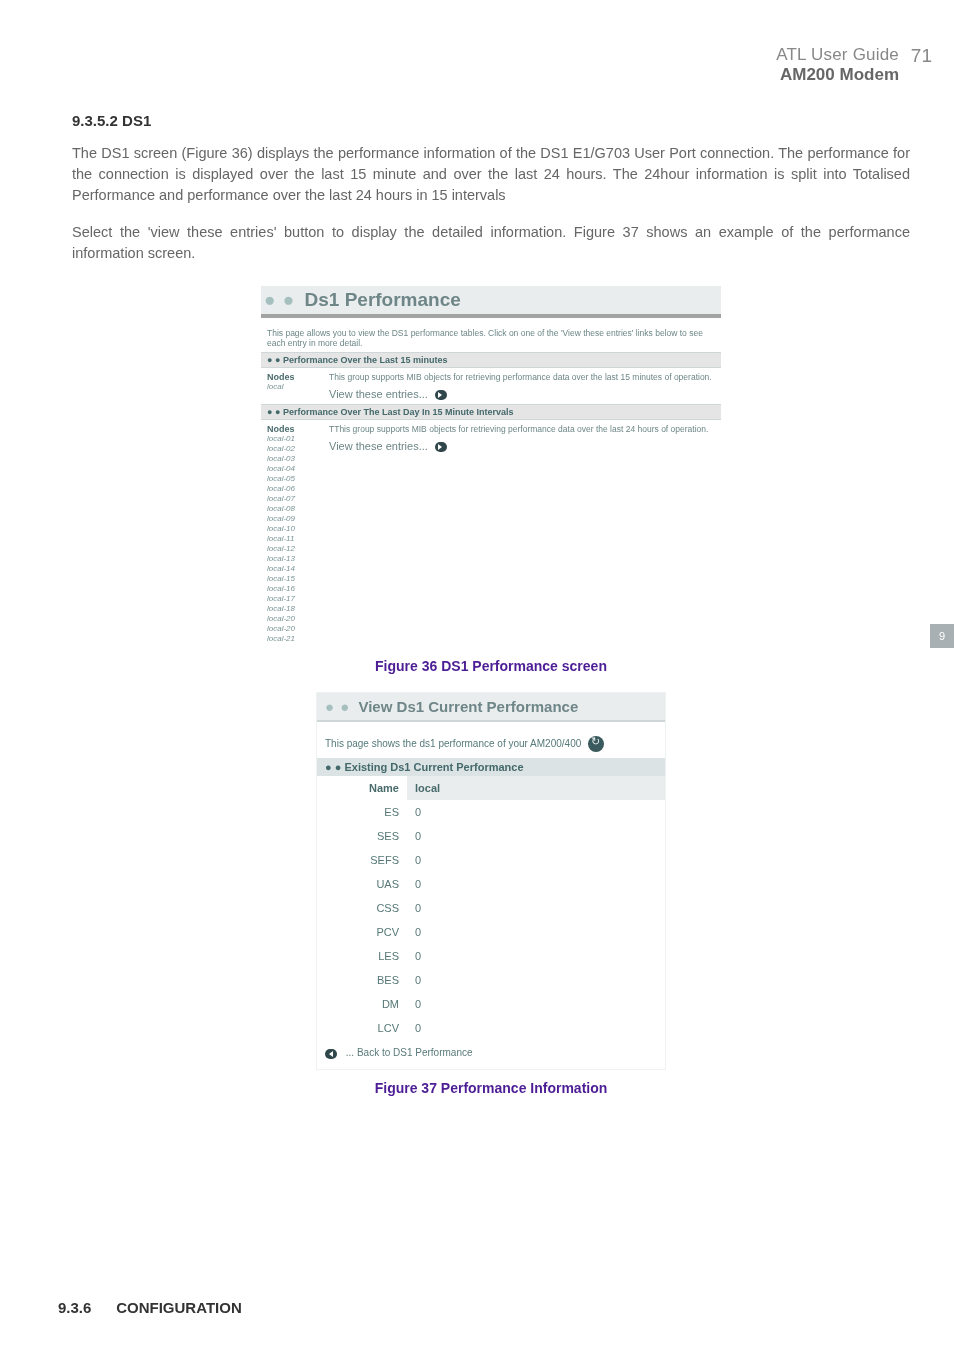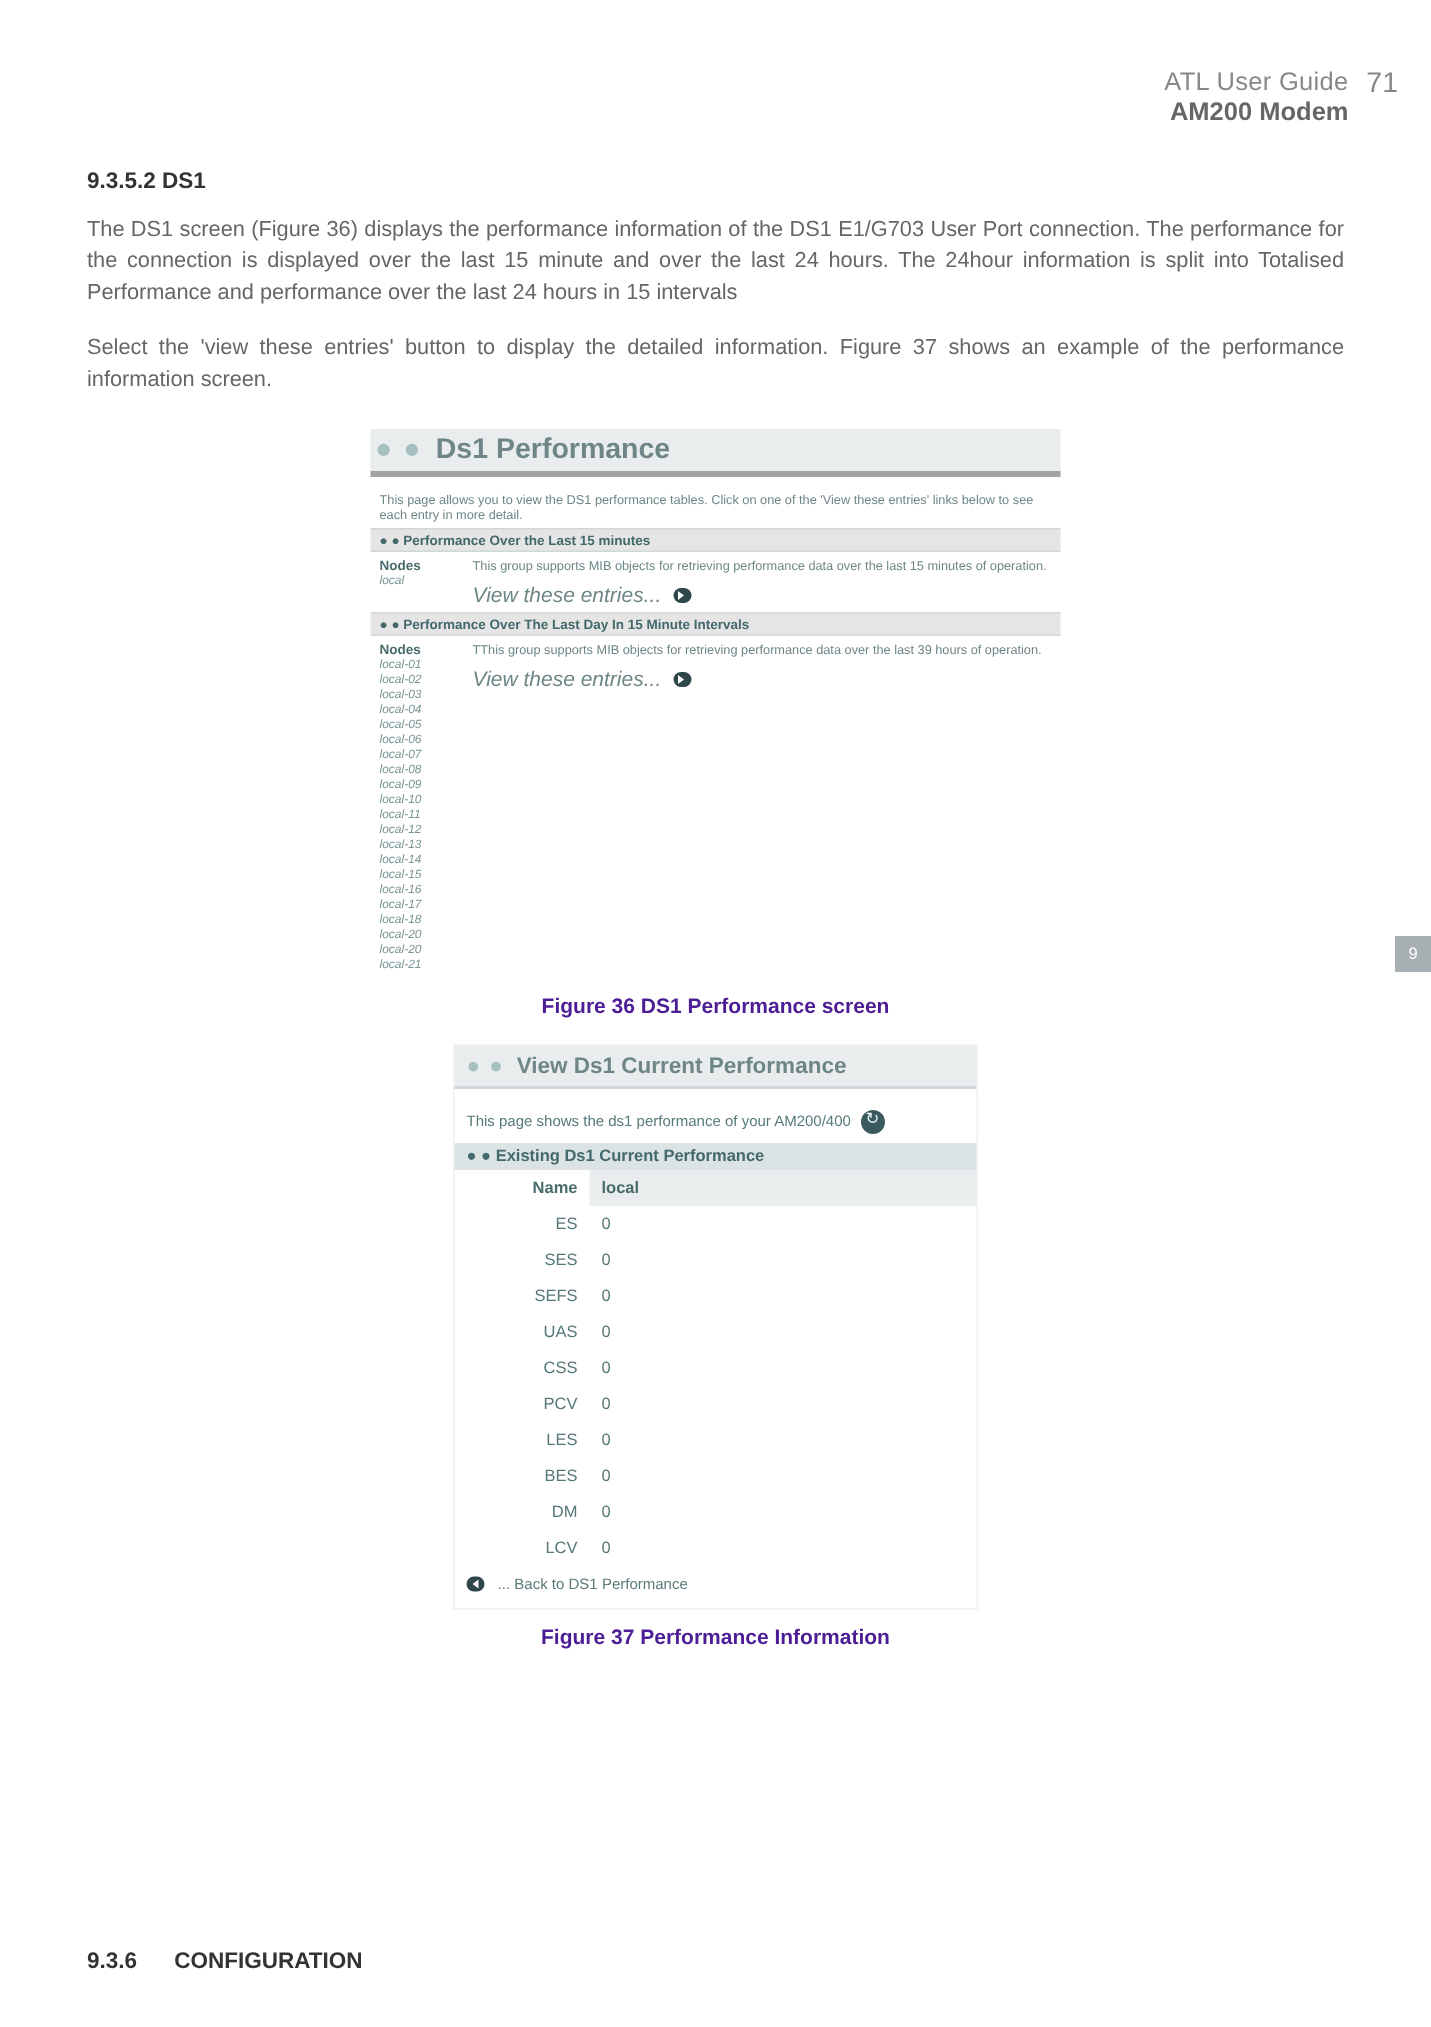--- a/index.html
+++ b/index.html
@@ -24,21 +24,21 @@
     right: -33px;
     top: 0;
     font-size: 19px;
     color: #888;
   }
   .page-header .manual-title { letter-spacing: 0.2px; }
   .page-header .model { font-weight: 700; color: #666; }
   .content {
     position: absolute;
     top: 112px;
-    left: 58px;
+    left: 72px;
     width: 838px;
   }
   .sect1-title { font-weight: 700; font-size: 15px; color: #333; margin-bottom: 14px; }
   .body-text {
     font-size: 14.5px;
     color: #666;
     line-height: 1.45;
     text-align: justify;
     margin-bottom: 16px;
   }
@@ -82,21 +82,21 @@
   .shot1 .sect-body { display: flex; }
   .shot1 .nodes-col {
     width: 62px;
     padding: 4px 6px;
     font-size: 8px;
     color: #6d8686;
   }
   .shot1 .nodes-col .hdr { color:#4a6b6c; font-weight:600; font-size:9px; }
   .shot1 .nodes-col .nl { font-style: italic; font-size: 8px; line-height: 1.25; color:#7a9494; }
   .shot1 .desc-col { flex:1; padding: 4px 6px; font-size: 8.5px; color:#6d8686; }
-  .shot1 .view-link { color:#6d8686; font-size:14px; margin-top:6px; display:inline-block;font-style:italic; }
+  .shot1 .view-link { color:#6d8686; font-size:11px; margin-top:6px; display:inline-block; }
   .shot1 .view-link .arrow, .back-link .arrow {
     display:inline-block; width:12px; height:10px; background:#2f464a;
     border-radius:5px/5px; position:relative; vertical-align:middle; margin-left:4px;
   }
   .shot1 .view-link .arrow::after, .back-link .arrow::after {
     content:""; position:absolute; left:3px; top:2px;
     border-left:4px solid #fff; border-top:3px solid transparent; border-bottom:3px solid transparent;
   }
 
   
@@ -238,21 +238,21 @@
               <div class="nl">local-15</div>
               <div class="nl">local-16</div>
               <div class="nl">local-17</div>
               <div class="nl">local-18</div>
               <div class="nl">local-20</div>
               <div class="nl">local-20</div>
               <div class="nl">local-21</div>
             </div>
         </div>
         <div class="desc-col">
-          <div>TThis group supports MIB objects for retrieving performance data over the last 39 hours of operation.</div>
+          <div>TThis group supports MIB objects for retrieving performance data over the last 24 hours of operation.</div>
           <span class="view-link">
             <span>View these entries...</span>
             <span class="arrow"></span>
           </span>
         </div>
       </div>
     </div>
     <div class="fig-caption">Figure 36 DS1 Performance screen</div>
   </div>
 

